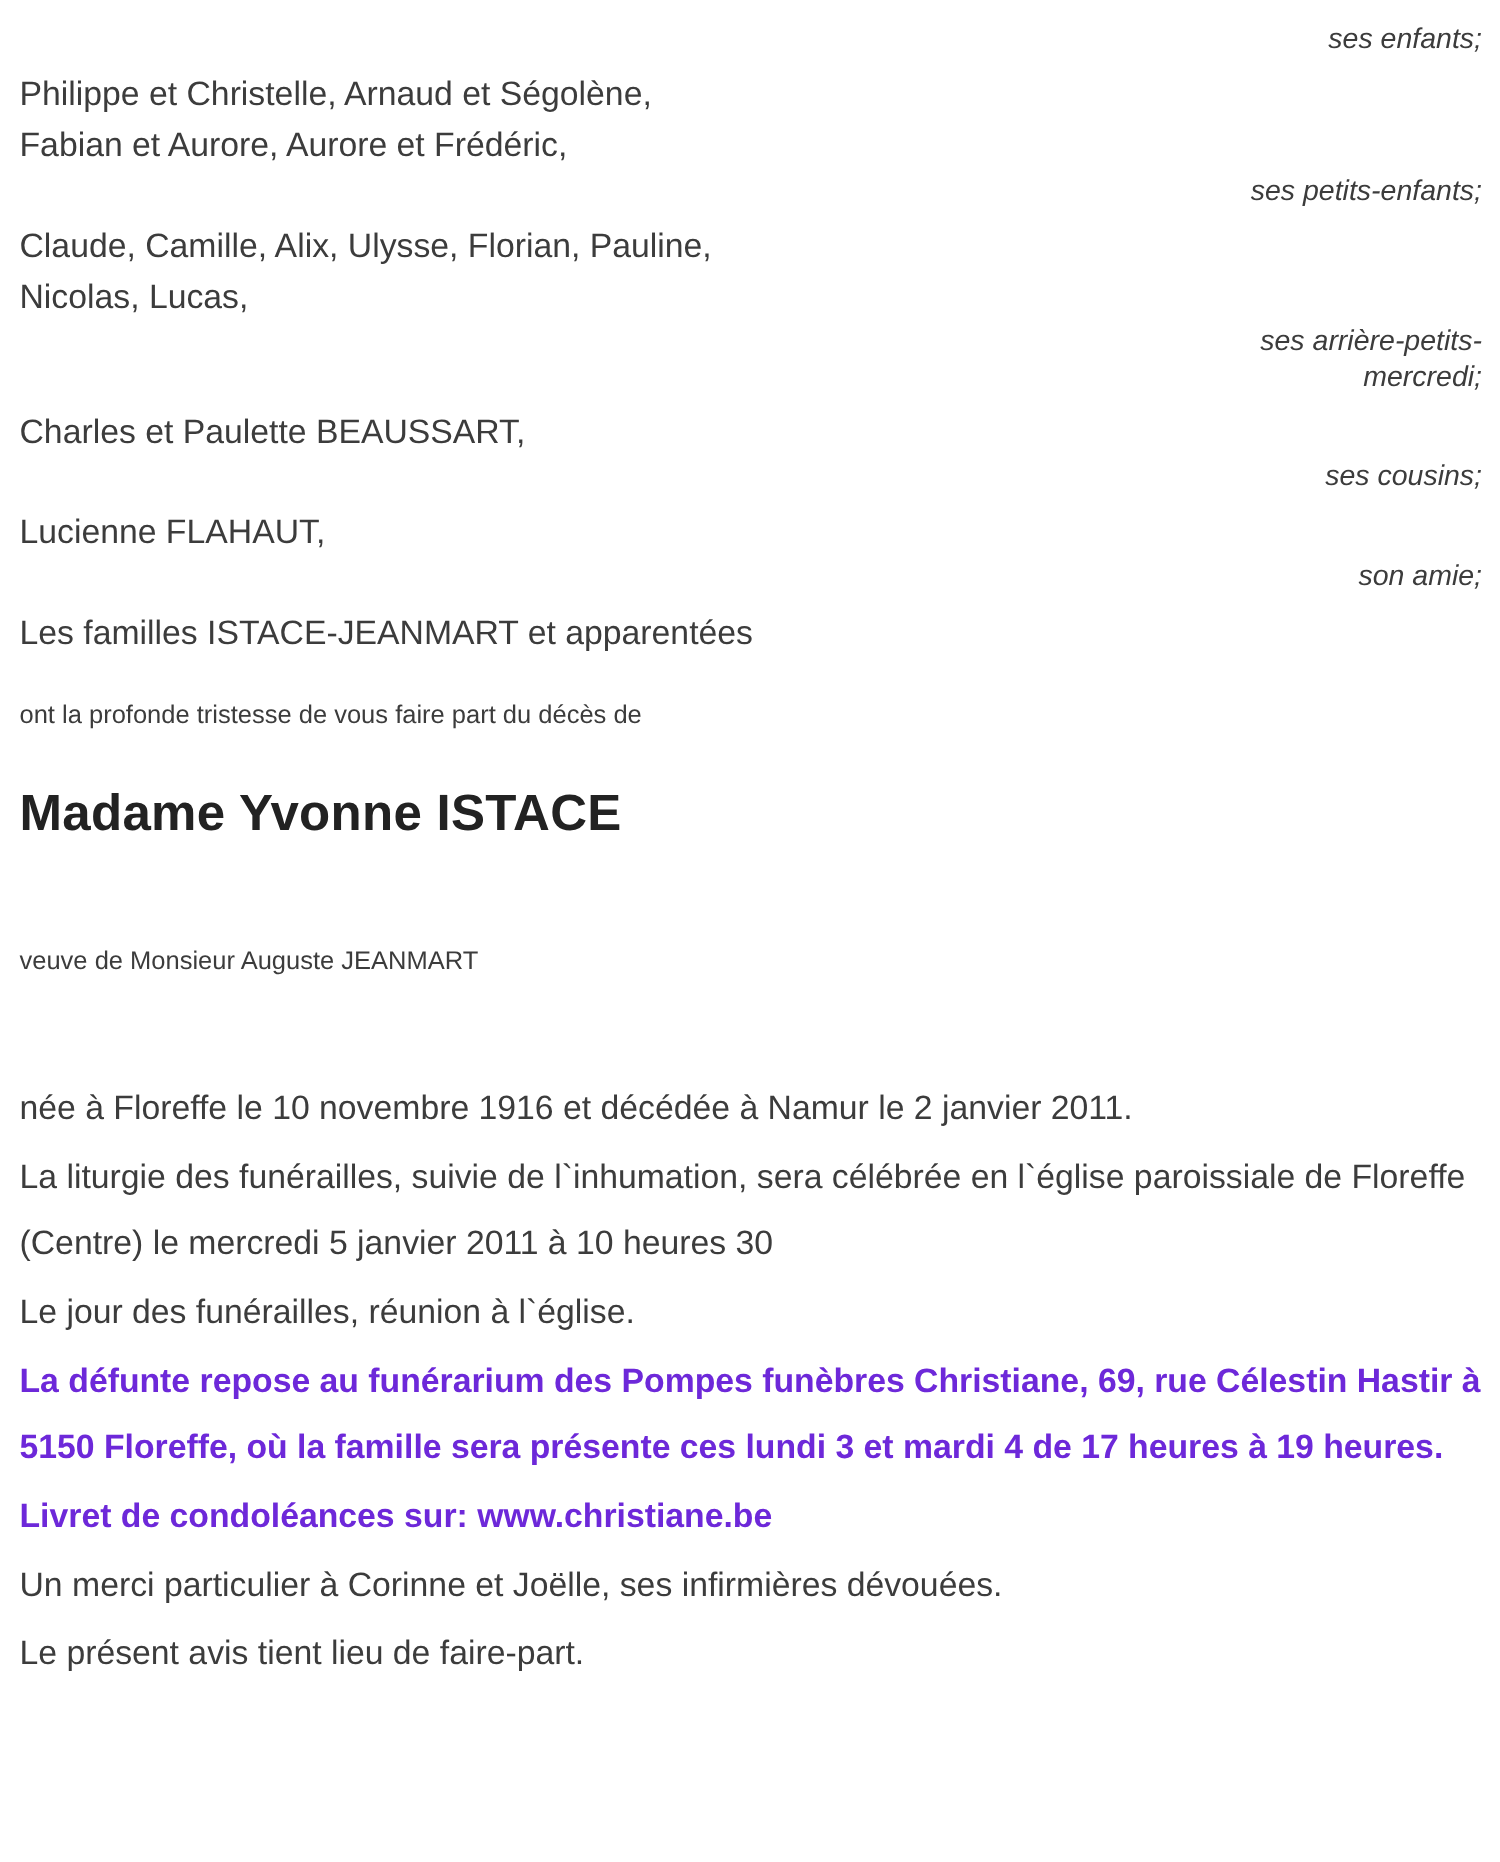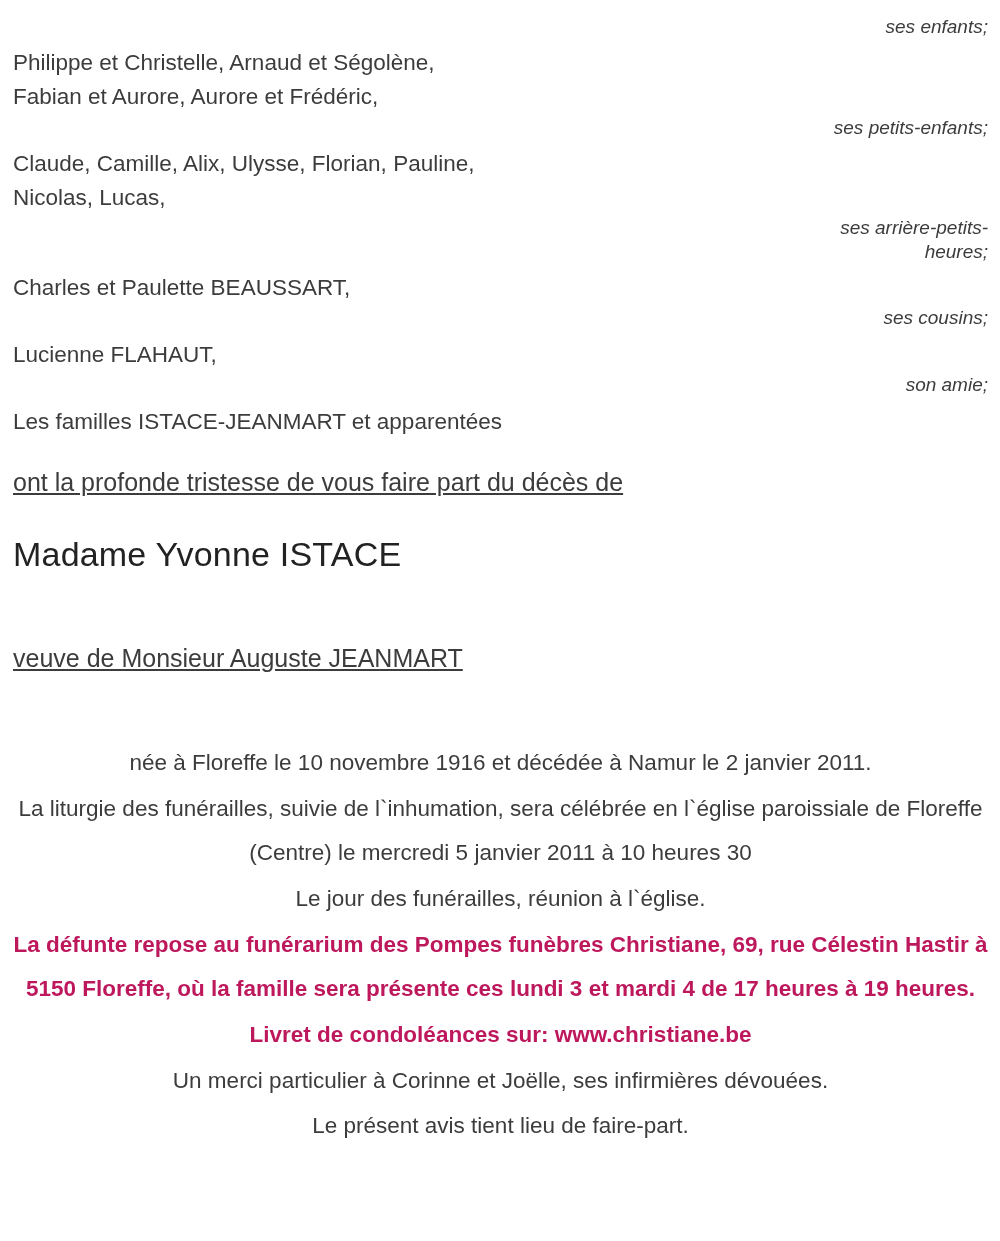--- a/index.html
+++ b/index.html
@@ -31,32 +31,30 @@
     line-height: 1.22;
     font-style: italic;
     text-align: right;
     white-space: pre-line;
     margin-top: 2px;
   }
   .para {
     font-size: 22.5px;
     line-height: 1.95;
     margin: 2px 0 0 0;
-    text-align: center;
   }
   .para-tight {
-    font-size: 25px;
+    font-size: 17px;
     line-height: 1.5;
     margin: 0;
-    text-decoration: underline;
   }
-  .para-bold { font-weight: 700; color: #be185d; }
+  .para-bold { font-weight: 700; color: #6d28d9; }
   .title {
     font-size: 34px;
-    font-weight: 400;
+    font-weight: 700;
     color: #222222;
     margin: 30px 0 0 0;
     line-height: 1.3;
     letter-spacing: 0.2px;
   }
   .gap-md { margin-top: 26px; }
   .gap-xl { margin-top: 64px; }
 </style>
 </head>
 <body>
@@ -72,21 +70,21 @@
     <div class="entry">
       <div class="names">Philippe et Christelle, Arnaud et Ségolène,
 Fabian et Aurore, Aurore et Frédéric,</div>
       <div class="relation">ses petits-enfants;</div>
     </div>
 
     <div class="entry">
       <div class="names">Claude, Camille, Alix, Ulysse, Florian, Pauline,
 Nicolas, Lucas,</div>
       <div class="relation">ses arrière-petits-
-heures;</div>
+mercredi;</div>
     </div>
 
     <div class="entry">
       <div class="names">Charles et Paulette BEAUSSART,</div>
       <div class="relation">ses cousins;</div>
     </div>
 
     <div class="entry">
       <div class="names">Lucienne FLAHAUT,</div>
       <div class="relation">son amie;</div>

